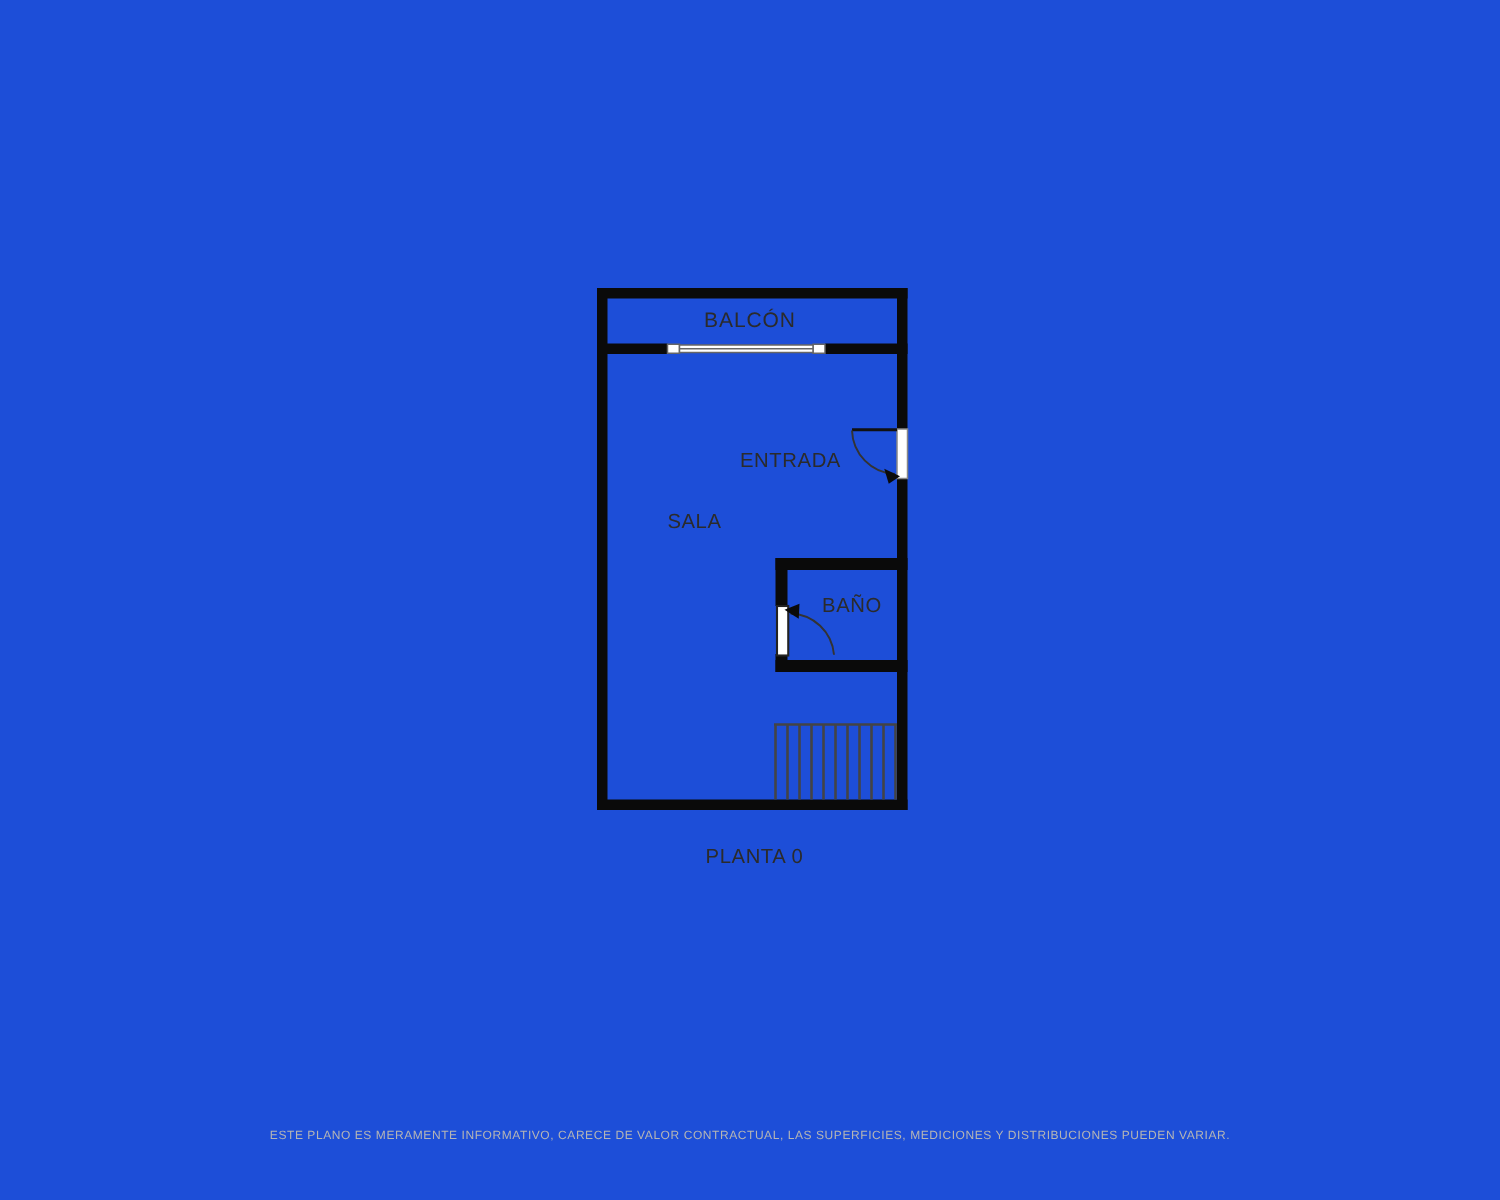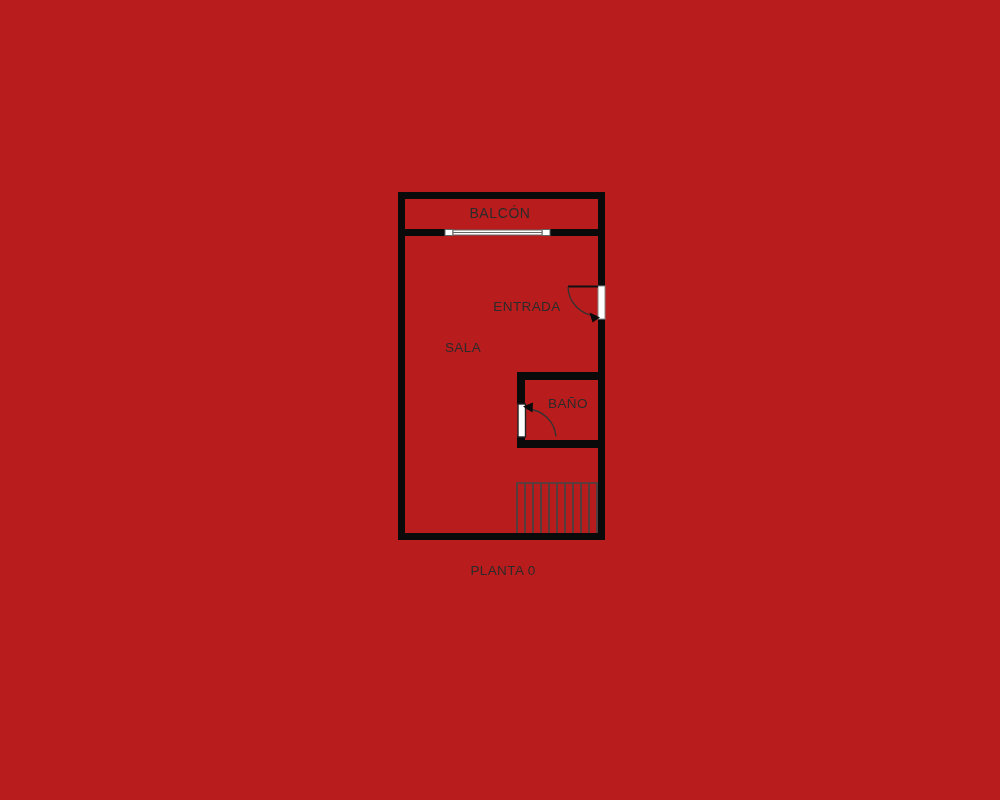--- a/index.html
+++ b/index.html
@@ -8,21 +8,21 @@
     width: 1000px;
     height: 800px;
     background: #ffffff;
     overflow: hidden;
     font-family: "Liberation Sans", sans-serif;
   }
   .stage {
     position: relative;
     width: 1000px;
     height: 800px;
-    background: #b91c1c;
+    background: #1d4ed8;
   }
   svg.plan {
     position: absolute;
     left: 0;
     top: 0;
   }
   svg text {
     font-family: "Liberation Sans", sans-serif;
     fill: #2b2b2b;
   }
@@ -112,14 +112,15 @@
     </g>
 
     <text class="balcony-label" x="500" y="218" text-anchor="middle">BALCÓN</text>
     <text class="room-label" x="527" y="311" text-anchor="middle">ENTRADA</text>
     <text class="room-label" x="463" y="352" text-anchor="middle">SALA</text>
     <text class="room-label" x="568" y="408" text-anchor="middle">BAÑO</text>
 
     <text class="floor-label" x="503" y="575" text-anchor="middle">PLANTA 0</text>
   </svg>
 
+  <div class="footer-disclaimer">ESTE PLANO ES MERAMENTE INFORMATIVO, CARECE DE VALOR CONTRACTUAL, LAS SUPERFICIES, MEDICIONES Y DISTRIBUCIONES PUEDEN VARIAR.</div>
 
 </div>
 
 </body></html>

